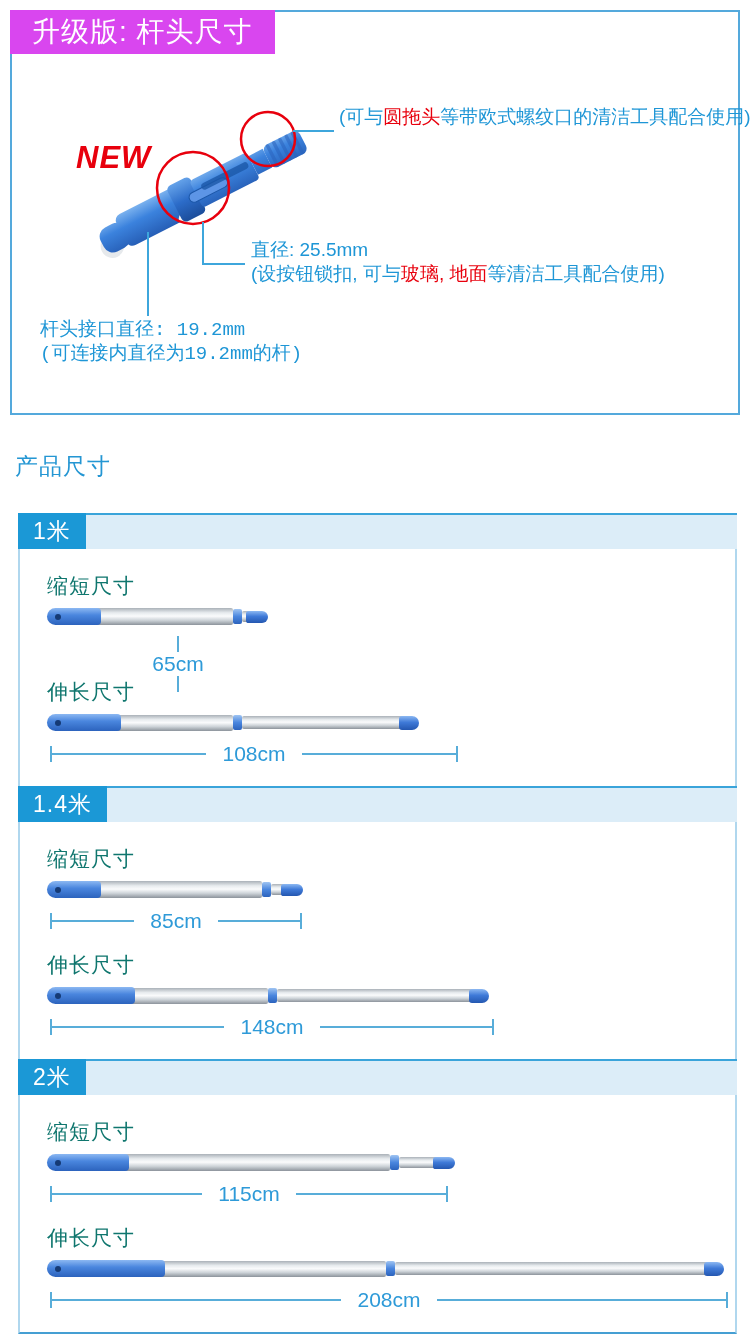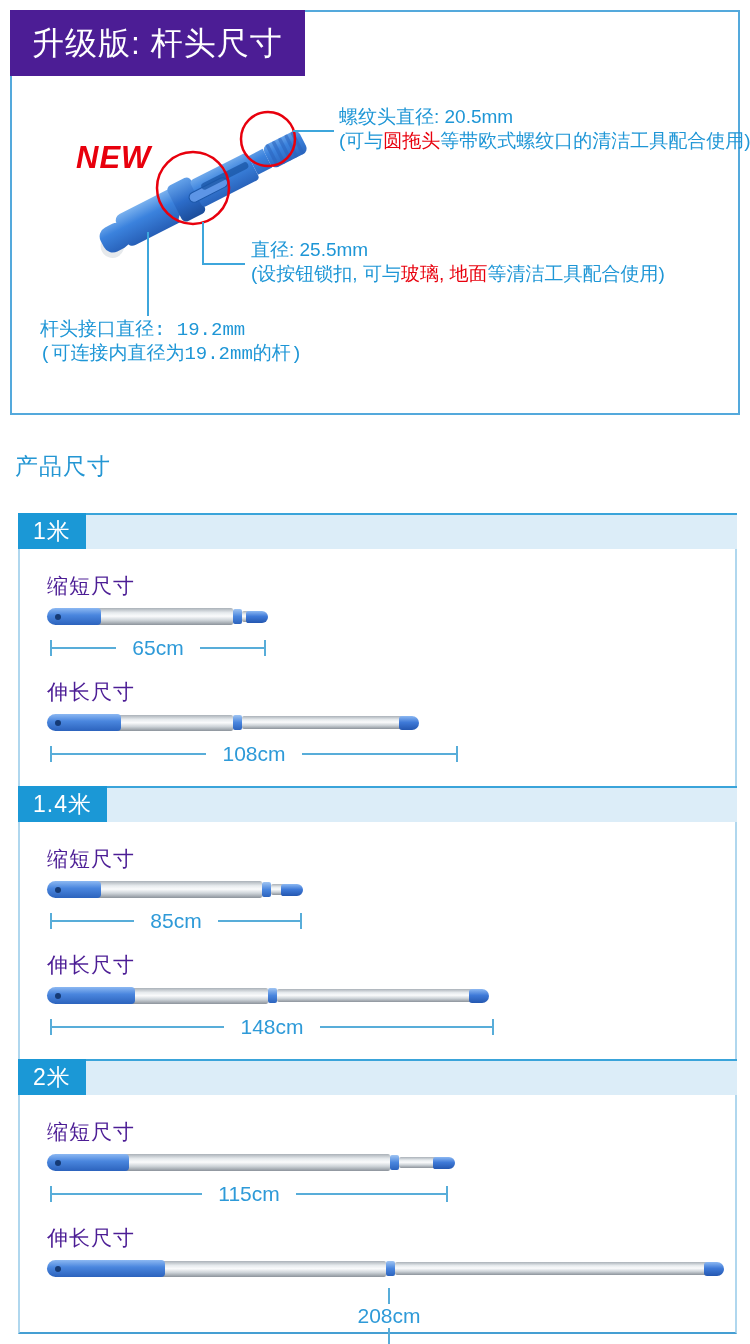--- a/index.html
+++ b/index.html
@@ -8,22 +8,22 @@
     font-family:"Liberation Sans","DejaVu Sans",sans-serif;
     -webkit-font-smoothing:antialiased;position:relative;
   }
   
   .head-box{
     position:relative;margin:10px 10px 0 10px;height:405px;
     border:2px solid #54a9dc;box-sizing:border-box;background:#fff;
   }
   .head-title{
     position:absolute;left:-2px;top:-2px;z-index:3;
-    background:#4c1d95;color:#fff;font-size:32px;line-height:24px;
-    padding:21px 22px;letter-spacing:1px;
+    background:#d946ef;color:#fff;font-size:28px;line-height:24px;
+    padding:10px 22px;letter-spacing:1px;
   }
   .head-svg{position:absolute;left:0;top:0;width:726px;height:401px;}
   .new-label{
     position:absolute;left:64px;top:128px;z-index:2;
     color:#e8000d;font-size:31px;font-weight:bold;font-style:italic;letter-spacing:1px;
   }
   .ann{position:absolute;z-index:2;font-size:19px;line-height:24px;color:#1e96d6;white-space:nowrap;}
   .ann .em{color:#e8000d;}
   
   .product-title{
@@ -33,21 +33,21 @@
   .sec-header{display:flex;align-items:stretch;height:36px;background:#dcedf8;border-top:2px solid #3aa4da;box-sizing:border-box;}
   .sec-label{
     background:#1b98d6;color:#fff;font-size:23px;line-height:36px;
     padding:0 15px;height:36px;margin-top:-2px;letter-spacing:1px;
   }
   .sec-content{
     background:#fff;border-left:2px solid #b0d7ee;border-right:2px solid #b0d7ee;
     padding:24px 0 20px 27px;box-sizing:border-box;
   }
   .section:last-child .sec-content{border-bottom:2px solid #459fd3;}
-  .row-label{font-size:21px;line-height:26px;color:#4c1d95;margin-bottom:9px;letter-spacing:1px;}
+  .row-label{font-size:21px;line-height:26px;color:#0f766e;margin-bottom:9px;letter-spacing:1px;}
   
   .rod{position:relative;height:17px;margin-bottom:11px;}
   .rod .shaft{background:linear-gradient(180deg,#aab1b8 0%,#e7ebee 28%,#fafbfc 48%,#ced4d9 72%,#8c939b 100%);border-radius:2px;}
   .rod .grip{background:linear-gradient(180deg,#8cb8f2 0%,#4a86de 42%,#2c63bd 100%);border-radius:9px 4px 4px 9px;}
   .rod .hole{background:#153a75;border-radius:50%;}
   .rod .collar{background:linear-gradient(180deg,#9fc4f2 0%,#4a86de 50%,#2c63bd 100%);border-radius:2px;}
   .rod .tip{background:linear-gradient(180deg,#8cb8f2 0%,#3f7ad8 45%,#2457b0 100%);border-radius:3px 7px 7px 3px;}
   
   .meas{display:flex;align-items:center;height:24px;margin-left:3px;margin-bottom:19px;}
   .meas .tick{width:2px;height:16px;background:#58add9;flex:none;}
@@ -101,21 +101,20 @@
     <g stroke="#3ea6dc" stroke-width="2" fill="none">
       <path d="M281 119 H 322"></path>
       <path d="M191 210 V 252 H 233"></path>
       <path d="M136 220 V 304"></path>
     </g>
   </svg>
 
   <div class="new-label">NEW</div>
 
   <div class="ann" style="left:327px;top:93px;">
-    <div>螺纹头直径: 20.5mm</div>
     <div><span>(可与</span><span class="em">圆拖头</span><span>等带欧式螺纹口的清洁工具配合使用)</span></div>
   </div>
 
   <div class="ann" style="left:239px;top:226px;">
     <div>直径: 25.5mm</div>
     <div><span>(设按钮锁扣, 可与</span><span class="em">玻璃, 地面</span><span>等清洁工具配合使用)</span></div>
   </div>
 
   <div class="ann" style="left:28px;top:306px;font-family:Liberation Mono, monospace;">
     <div>杆头接口直径: 19.2mm</div>
@@ -136,21 +135,21 @@
         <div class="row-label">缩短尺寸</div>
         <div class="rod" style="width: 221px;">
             <div class="shaft" style="position: absolute; left: 44px; width: 142px; top: 0px; height: 17px;"></div>
             <div class="collar" style="position: absolute; left: 186px; width: 9px; top: 1px; height: 15px;"></div>
             <div class="shaft" style="position: absolute; left: 195px; width: 12px; top: 3px; height: 11px;"></div>
             <div class="tip" style="position: absolute; left: 199px; width: 22px; top: 2.5px; height: 12px;"></div>
             <div class="grip" style="position: absolute; left: 0px; width: 54px; top: 0px; height: 17px;">
               <div class="hole" style="position: absolute; left: 8px; width: 6px; top: 6px; height: 6px;"></div>
             </div>
           </div>
-        <div class="meas" style="width: 216px;">
+        <div class="meas" style="width: 256px; flex-direction: column;">
           <span class="tick"></span>
             <span class="mline"></span>
             <span class="mval">65cm</span>
             <span class="mline"></span>
             <span class="tick"></span>
         </div>
       </div>
       <div class="row">
         <div class="row-label">伸长尺寸</div>
         <div class="rod" style="width: 372px;">
@@ -247,21 +246,21 @@
         <div class="row-label">伸长尺寸</div>
         <div class="rod" style="width: 677px;">
             <div class="shaft" style="position: absolute; left: 108px; width: 231px; top: 0.5px; height: 16px;"></div>
             <div class="collar" style="position: absolute; left: 339px; width: 9px; top: 1px; height: 15px;"></div>
             <div class="shaft" style="position: absolute; left: 348px; width: 317px; top: 1.5px; height: 13px;"></div>
             <div class="tip" style="position: absolute; left: 657px; width: 20px; top: 1.5px; height: 14px;"></div>
             <div class="grip" style="position: absolute; left: 0px; width: 118px; top: 0px; height: 17px;">
               <div class="hole" style="position: absolute; left: 8px; width: 6px; top: 6px; height: 6px;"></div>
             </div>
           </div>
-        <div class="meas" style="width: 678px; flex-direction: column;">
+        <div class="meas" style="width: 678px;">
           <span class="tick"></span>
             <span class="mline"></span>
             <span class="mval">208cm</span>
             <span class="mline"></span>
             <span class="tick"></span>
         </div>
       </div>
     </div>
   </div>
 

